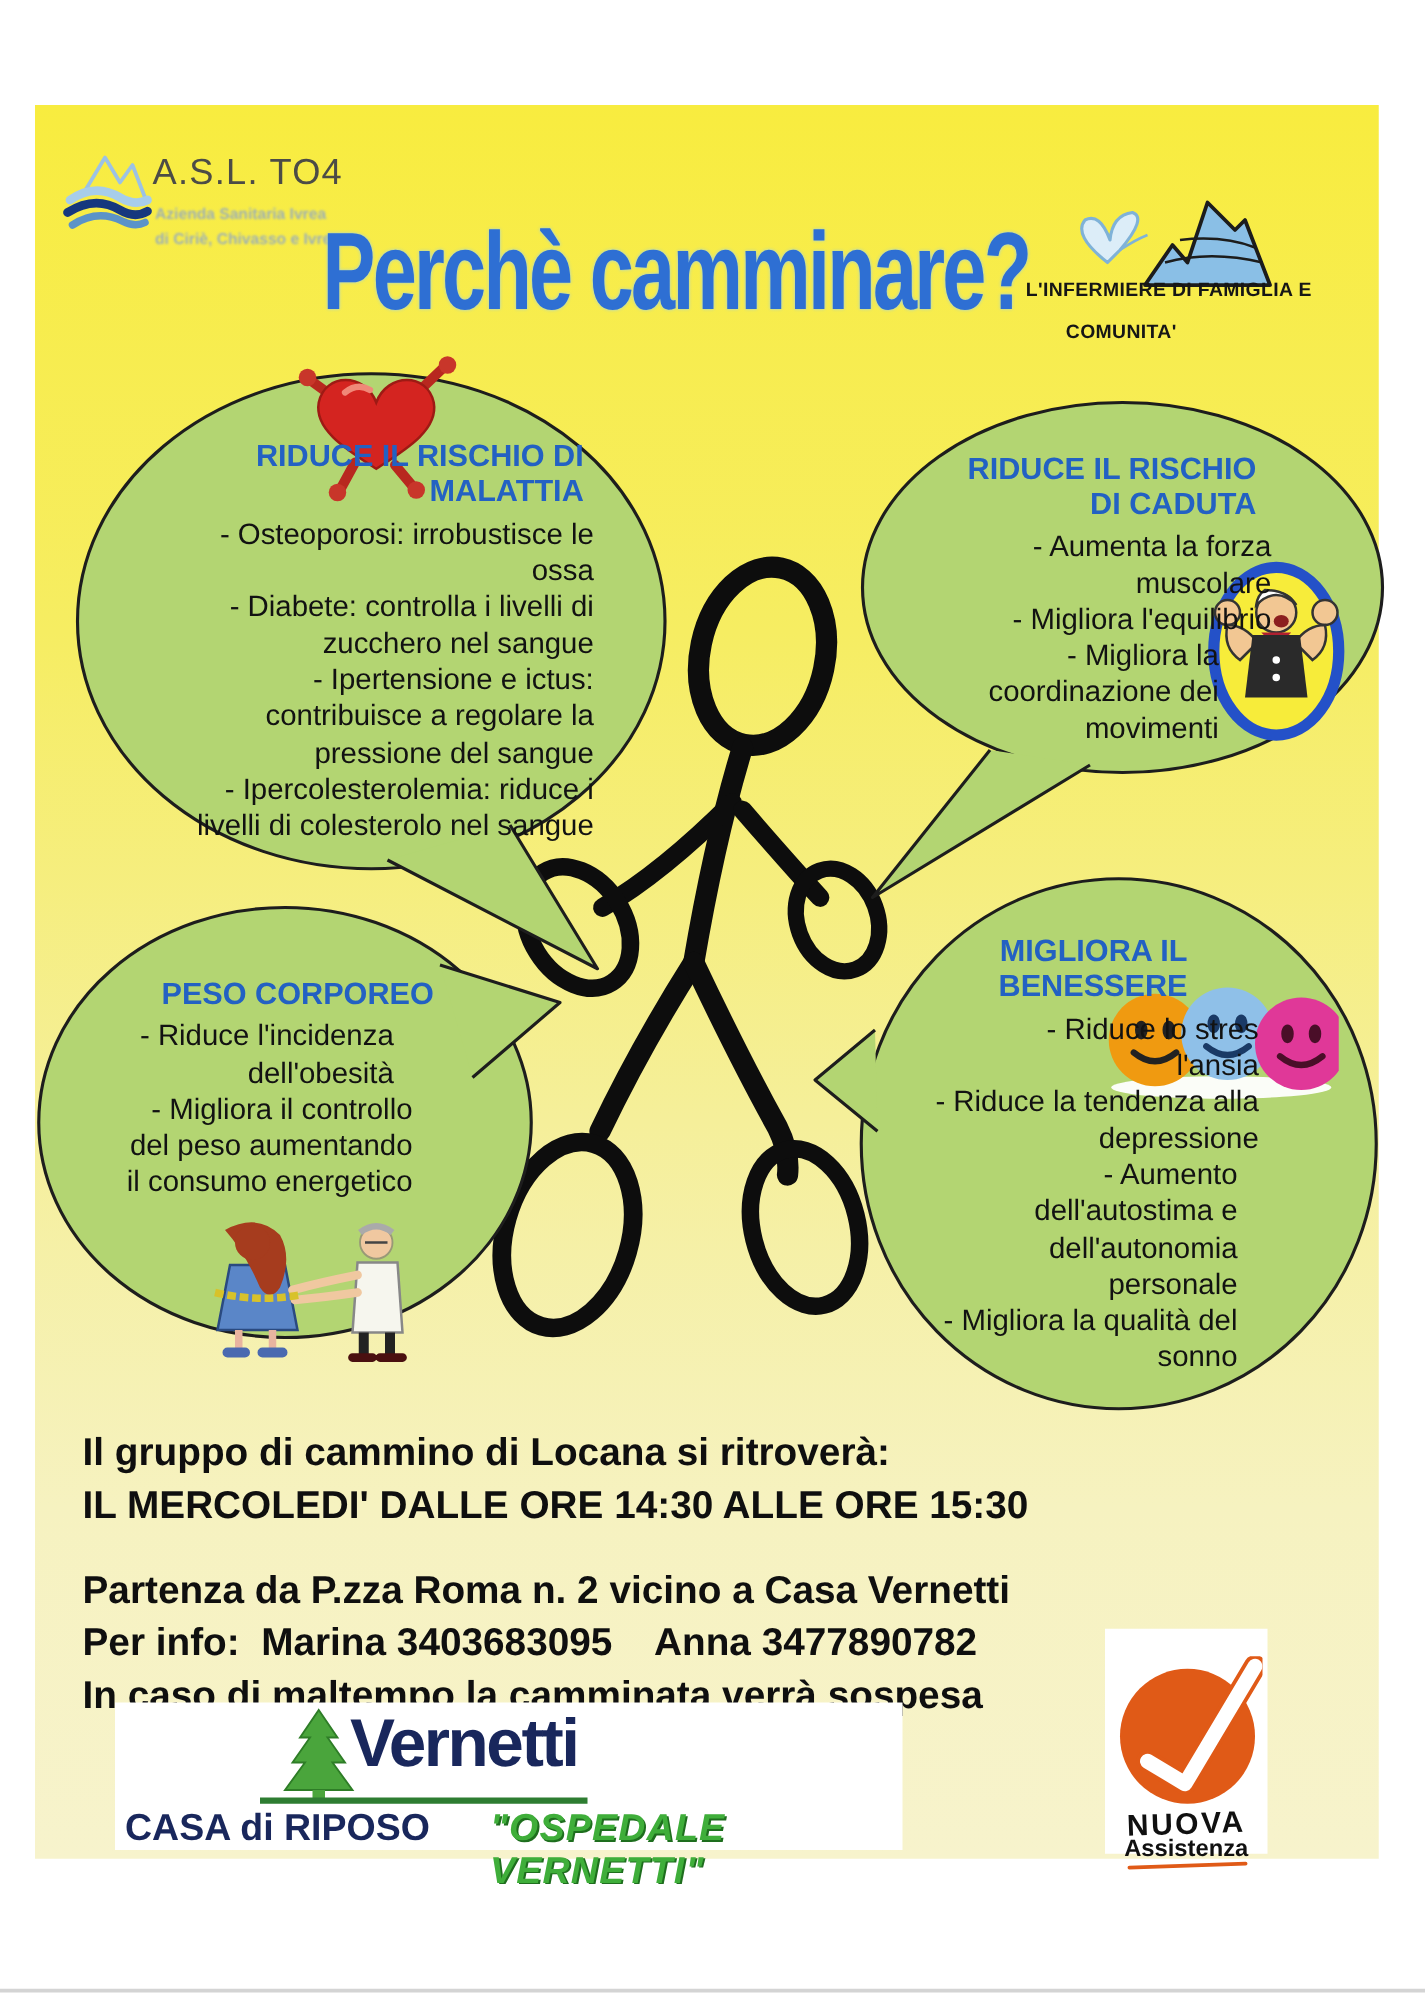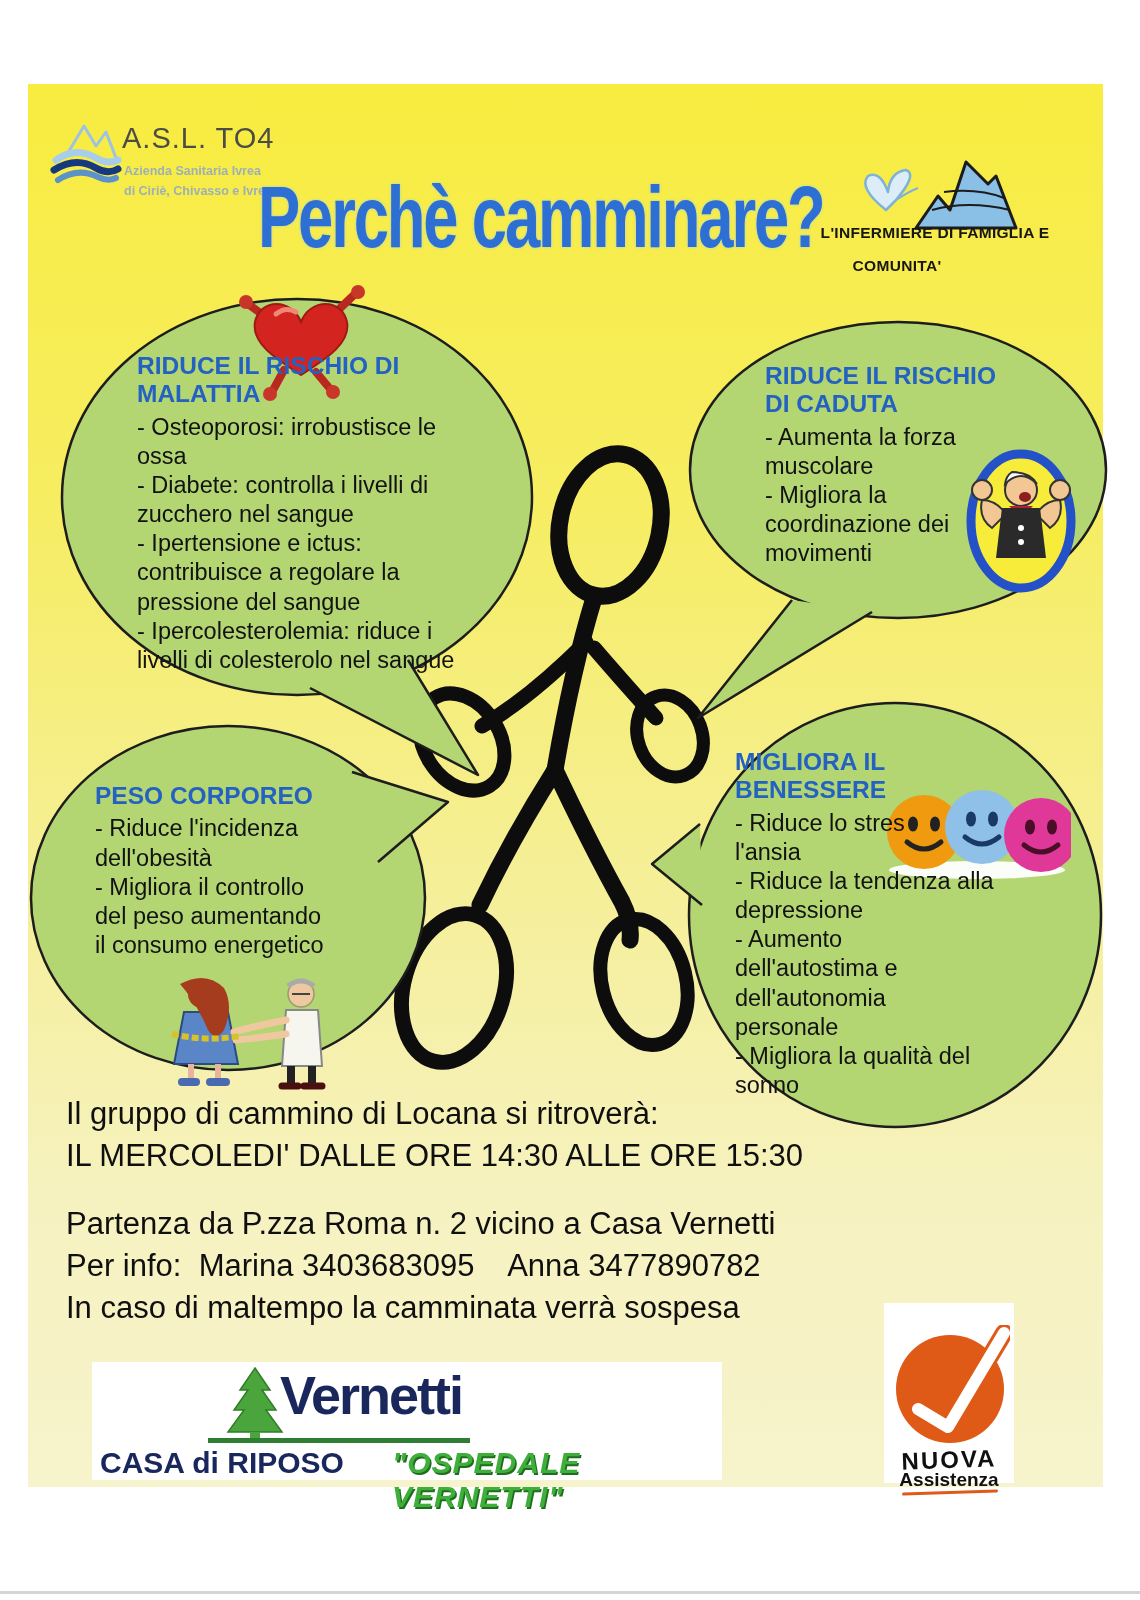--- a/index.html
+++ b/index.html
@@ -10,22 +10,22 @@
           background:linear-gradient(180deg,#f8ec3f 0%,#f6ed62 30%,#f5ef9a 58%,#f6f2c0 80%,#f7f3cc 100%);}
   .asl-title{font-size:29px;color:#4c4c46;letter-spacing:1px;}
   .asl-sub{font-size:12.5px;color:#8ea6c8;filter:blur(0.7px);opacity:.85;line-height:17px;font-weight:bold;}
   .title-wrap{left:258px;top:166px;width:540px;height:112px;}
   .big-title{display:inline-block;font-size:88px;font-weight:bold;color:#2e6fd3;
              letter-spacing:-3px;white-space:nowrap;transform:scaleX(.72);transform-origin:left center;
              text-shadow:0 0 3px rgba(150,205,240,.95);}
   .nurse-text{font-size:15.5px;font-weight:bold;color:#161616;text-align:center;line-height:21px;letter-spacing:.3px;}
   .bhead{font-weight:bold;color:#2361c3;font-size:24.5px;line-height:1.16;margin-bottom:4px;}
   .bitem{font-size:23.5px;line-height:1.24;color:#121212;}
-  .btxt{position:absolute;}
-  .info{font-weight:normal;color:#0f0f0f;font-size:31px;line-height:43px;white-space:pre-wrap;}
+  .btxt{position:absolute;text-align:right;}
+  .info{font-weight:bold;color:#0f0f0f;font-size:31px;line-height:43px;white-space:pre-wrap;margin-top:48px;}
   .vern-box{left:92px;top:1362px;width:630px;height:118px;background:#ffffff;}
   .vern-name{position:absolute;left:188px;top:2px;font-size:54px;font-weight:bold;color:#19275c;letter-spacing:-2px;}
   .vern-underline{position:absolute;left:116px;top:76px;width:262px;height:5px;background:#2e7d32;}
   .vern-casa{position:absolute;left:8px;top:84px;font-size:30px;font-weight:bold;color:#19275c;}
   .vern-osped{position:absolute;left:300px;top:84px;font-size:30px;font-weight:bold;font-style:italic;
               color:#3fae3a;text-shadow:1.5px 1.5px 0 #1e6e1e;letter-spacing:1px;}
   .nuova-box{left:884px;top:1303px;width:130px;height:180px;background:#ffffff;}
   .nuova-name{position:absolute;left:10px;top:143px;width:110px;text-align:center;font-size:24px;font-weight:bold;
               color:#101010;letter-spacing:2px;transform:rotate(-2deg);}
   .nuova-sub{position:absolute;left:8px;top:166px;width:114px;text-align:center;font-size:19px;font-weight:bold;color:#101010;}
@@ -162,20 +162,21 @@
     <div class="bhead" style="max-width:330px;">RIDUCE IL RISCHIO DI MALATTIA</div>
     <div class="bitem">- Osteoporosi: irrobustisce le ossa</div>
     <div class="bitem">- Diabete: controlla i livelli di zucchero nel sangue</div>
     <div class="bitem">- Ipertensione e ictus: contribuisce a regolare la pressione del sangue</div>
     <div class="bitem">- Ipercolesterolemia: riduce i livelli di colesterolo nel sangue</div>
   </div>
 
   <div class="btxt" style="left:765px;top:362px;width:252px;">
     <div class="bhead" style="max-width:240px;">RIDUCE IL RISCHIO DI CADUTA</div>
     <div class="bitem">- Aumenta la forza muscolare</div>
+    <div class="bitem">- Migliora l'equilibrio</div>
     <div class="bitem" style="max-width:210px;">- Migliora la coordinazione dei movimenti</div>
   </div>
 
   <div class="btxt" style="left:95px;top:782px;width:252px;">
     <div class="bhead">PESO CORPOREO</div>
     <div class="bitem" style="max-width:220px;">- Riduce l'incidenza dell'obesità</div>
     <div class="bitem" style="max-width:235px;">- Migliora il controllo del peso aumentando il consumo energetico</div>
   </div>
 
   <div class="btxt" style="left:735px;top:748px;width:272px;">

